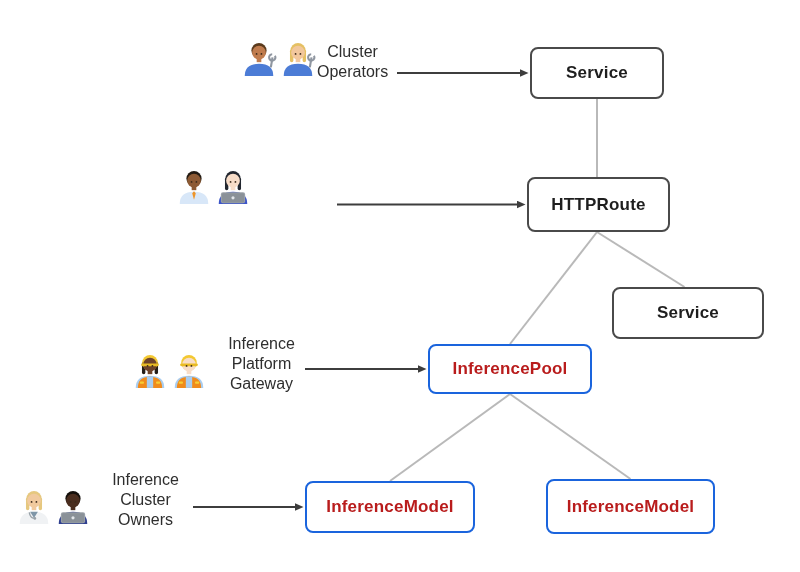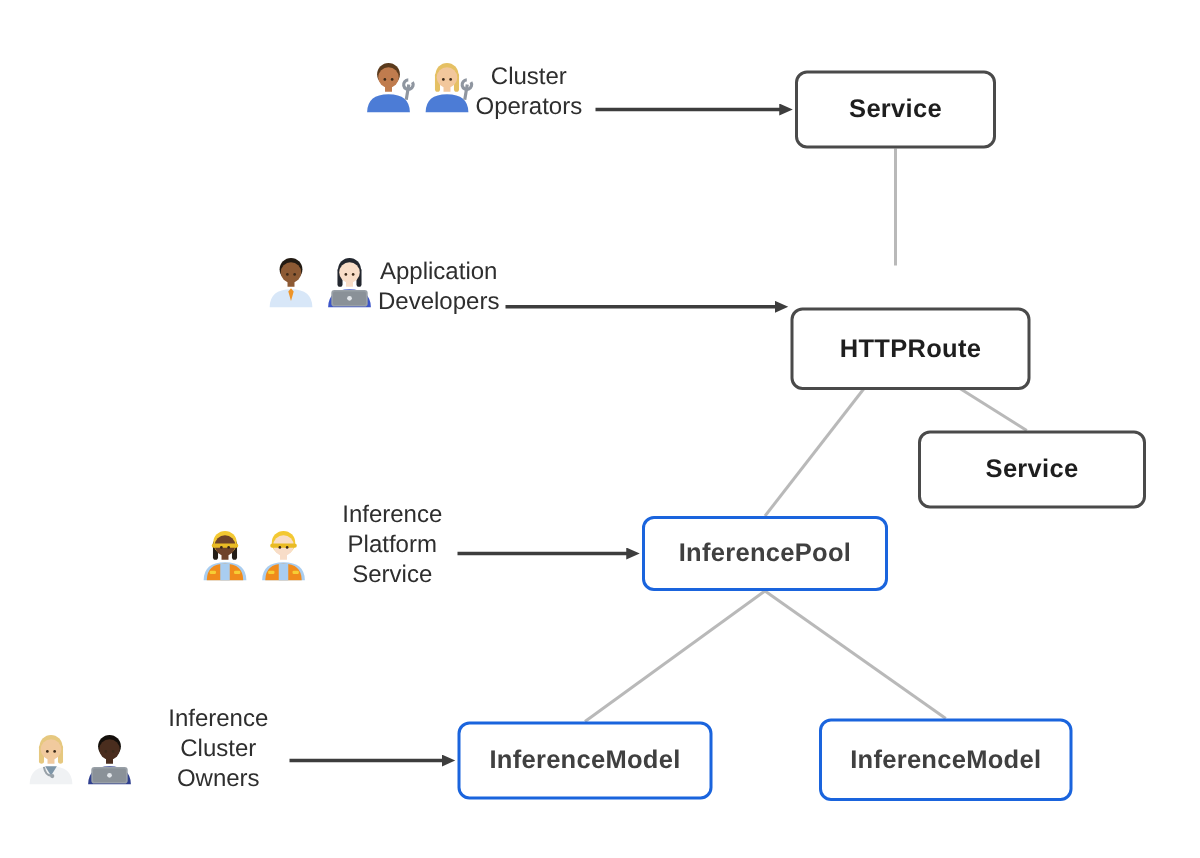--- a/index.html
+++ b/index.html
@@ -6,21 +6,21 @@
   .stage{
     position:relative;width:800px;height:572px;background:#ffffff;overflow:hidden;
     font-family:"Liberation Sans", sans-serif;
   }
   .overlay{position:absolute;left:0;top:0;width:800px;height:572px;}
   .node{
     position:absolute;background:#ffffff;border:2.5px solid #4a4a4a;border-radius:8px;
     display:flex;align-items:center;justify-content:center;
     font-weight:bold;font-size:17px;color:#1e1e1e;letter-spacing:.2px;box-sizing:border-box;
   }
-  .node.blue{border-color:#1a64dd;color:#404040;}
+  .node.blue{border-color:#1a64dd;color:#b91c1c;}
   .persona{
     position:absolute;width:184px;display:flex;flex-direction:row;align-items:flex-end;
   }
   .persona .icons{display:flex;gap:1px;align-items:flex-end;}
   .persona .plabel{
     margin-top:4px;text-align:center;font-size:16px;line-height:20px;color:#2e2e2e;
   }
   .persona .plabel span{display:block;}
 </style>
 </head>
@@ -98,24 +98,20 @@
             <rect x="15.8" y="15" width="4.4" height="6" rx="0" fill="#f8ddc8"></rect>
             <circle cx="18" cy="12" r="6.5" fill="#f8ddc8"></circle>
             <circle cx="15.7" cy="13.2" r="0.85" fill="#3c2a1a"></circle>
             <circle cx="20.3" cy="13.2" r="0.85" fill="#3c2a1a"></circle>
             <path d="M4.5,34 Q4.5,22.5 18,22.5 Q31.5,22.5 31.5,34 Z" fill="#3c55c8"></path>
             <rect x="6.5" y="23" width="23" height="10.5" rx="2" fill="#99a0a7"></rect>
             <rect x="7.6" y="24" width="20.8" height="8.6" rx="1.2" fill="#8a9198"></rect>
             <circle cx="18" cy="28.3" r="1.5" fill="#e2e6ea"></circle>
           </svg></span>
       </div>
-    <div class="plabel">
-      <span>Application</span>
-      <span>Developers</span>
-    </div>
   </div>
 
   <div class="persona" style="left: 131px; top: 330px;">
     <div class="icons">
         <span><svg width="38" height="38" viewBox="0 0 36 36">
             <rect x="10.4" y="9" width="3.2" height="12" rx="1.6" fill="#241d17"></rect>
             <rect x="22.4" y="9" width="3.2" height="12" rx="1.6" fill="#241d17"></rect>
             <circle cx="18" cy="10.2" r="7.4" fill="#f3c832"></circle>
             <rect x="15.8" y="15" width="4.4" height="6" rx="0" fill="#6e432a"></rect>
             <circle cx="18" cy="12" r="6.5" fill="#6e432a"></circle>
@@ -137,21 +133,21 @@
             <circle cx="20.3" cy="13.2" r="0.85" fill="#3c2a1a"></circle>
             <path d="M4.5,34 Q4.5,22.5 18,22.5 Q31.5,22.5 31.5,34 Z" fill="#a9cdf0"></path>
             <path d="M6.5,34 Q6.5,23.5 18,23.5 Q29.5,23.5 29.5,34 Z" fill="#f08b1c"></path>
             <rect x="15" y="23.6" width="6" height="10.4" rx="0" fill="#a9cdf0"></rect>
             <rect x="8.3" y="28" width="4" height="2" rx="0.8" fill="#f6ce34"></rect>
             <rect x="23.7" y="28" width="4" height="2" rx="0.8" fill="#f6ce34"></rect>
           </svg></span>
       </div>
     <div class="plabel">
       <span>Inference</span>
-      <span>Platform Service</span>
+      <span>Platform Gateway</span>
     </div>
   </div>
 
   <div class="persona" style="left: 15px; top: 466px;">
     <div class="icons">
         <span><svg width="38" height="38" viewBox="0 0 36 36">
             <rect x="10.4" y="9" width="3.2" height="12" rx="1.6" fill="#e6c87f"></rect>
             <rect x="22.4" y="9" width="3.2" height="12" rx="1.6" fill="#e6c87f"></rect>
             <circle cx="18" cy="10" r="7.2" fill="#e6c87f"></circle>
             <rect x="15.8" y="15" width="4.4" height="6" rx="0" fill="#f1ca9e"></rect>
@@ -175,19 +171,19 @@
             <circle cx="18" cy="28.3" r="1.5" fill="#e2e6ea"></circle>
           </svg></span>
       </div>
     <div class="plabel">
       <span>Inference</span>
       <span>Cluster Owners</span>
     </div>
   </div>
 
   <div class="node dark" style="left: 530px; top: 47px; width: 134px; height: 52px;">Service</div>
-  <div class="node dark" style="left: 527px; top: 177px; width: 160px; height: 55px; margin-top: 28px;">HTTPRoute</div>
+  <div class="node dark" style="left: 527px; top: 177px; width: 143px; height: 55px;">HTTPRoute</div>
   <div class="node dark" style="left: 612px; top: 287px; width: 152px; height: 52px;">Service</div>
   <div class="node blue" style="left: 428px; top: 344px; width: 164px; height: 50px;">InferencePool</div>
   <div class="node blue" style="left: 305px; top: 481px; width: 170px; height: 52px;">InferenceModel</div>
   <div class="node blue" style="left: 546px; top: 479px; width: 169px; height: 55px;">InferenceModel</div>
 
 </div>
 
 </body></html>

